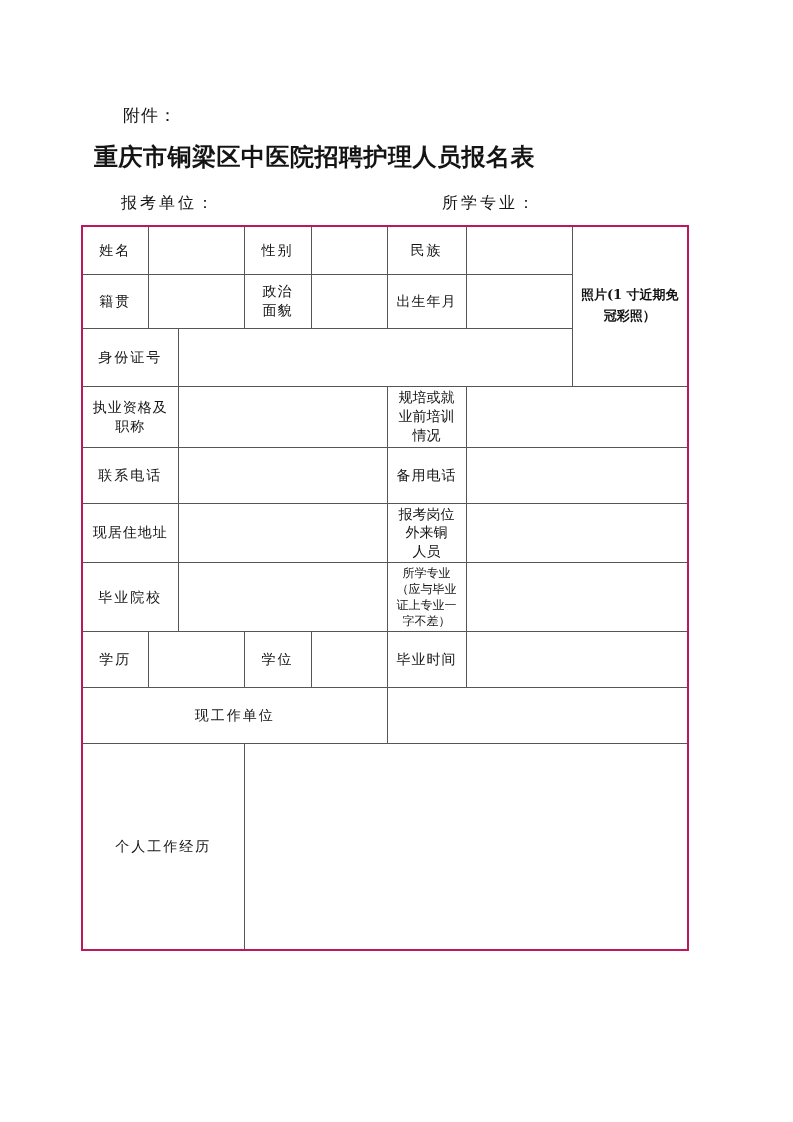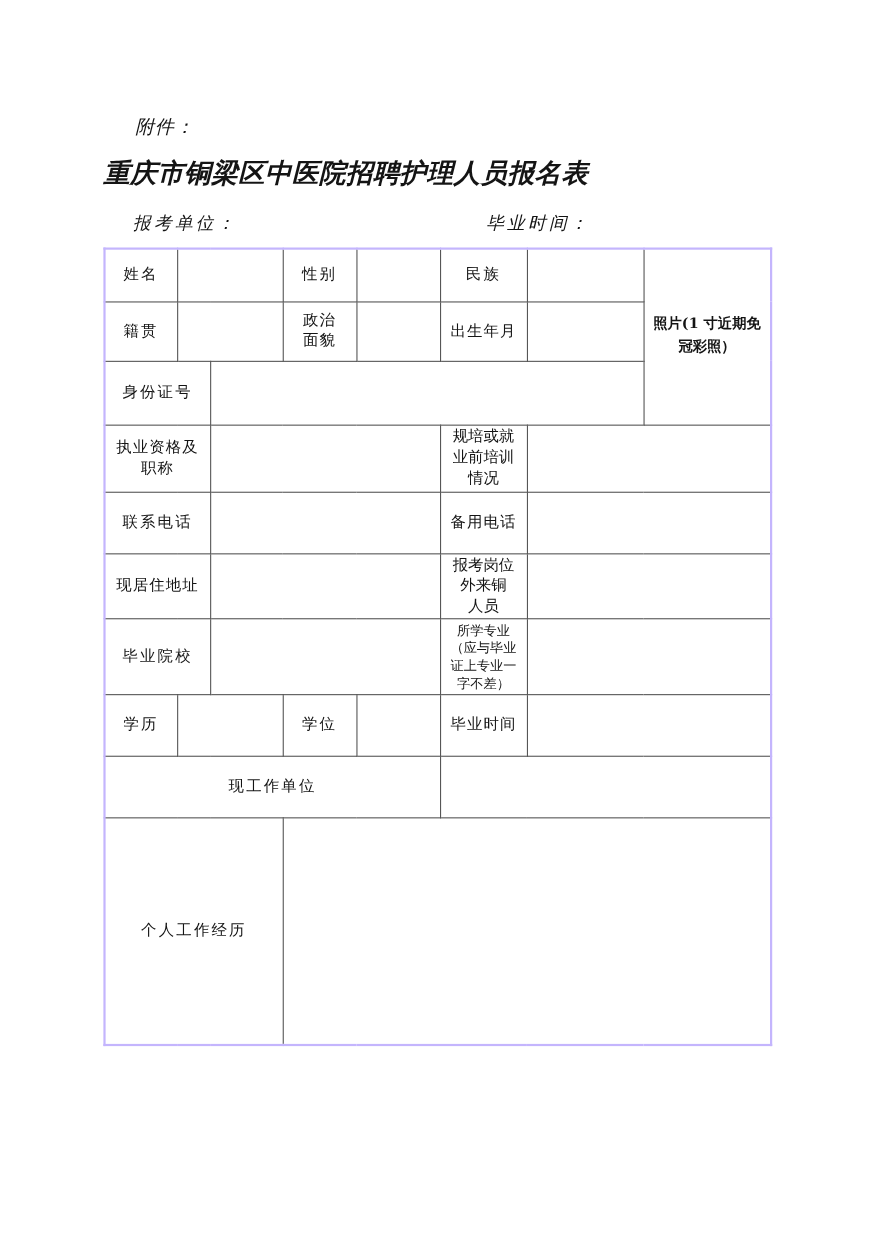--- a/index.html
+++ b/index.html
@@ -7,21 +7,21 @@
     padding: 0;
     background: #ffffff;
   }
   body {
     position: relative;
     width: 793px;
     height: 1122px;
     font-family: "DejaVu Serif", serif;
     color: #141414;
   }
-  .abs { position: absolute; font-style: italic; }
+  .abs { position: absolute; }
 
   #attachment {
     left: 123px; top: 104px;
     font-size: 17px;
     letter-spacing: 1px;
   }
   #doc-title {
     left: 94px; top: 141px; width: 606px;
     text-align: left;
     font-size: 24px;
@@ -35,25 +35,25 @@
     letter-spacing: 3px;
   }
   #apply-position {
     left: 442px; top: 193px;
     font-size: 16px;
     letter-spacing: 3px;
   }
 
   table#reg-table {
     position: absolute;
-    left: 94px; top: 225px;
+    left: 81px; top: 225px;
     width: 606px;
     border-collapse: collapse;
     table-layout: fixed;
-    border: 2px solid #c4b5fd;
+    border: 2px solid #be185d;
     padding-left: 28px;
   }
   #reg-table td {
     border: 1px solid #565656;
     padding: 1px 2px;
     text-align: center;
     vertical-align: middle;
     overflow: hidden;
   }
   td.lbl {
@@ -88,21 +88,21 @@
   tr.r8  { height: 56px; }
   tr.r9  { height: 56px; }
   tr.r10 { height: 206px; margin-left: 13px; }
 </style>
 </head>
 <body>
 
 <div class="abs" id="attachment">附件：</div>
 <div class="abs" id="doc-title">重庆市铜梁区中医院招聘护理人员报名表</div>
 <div class="abs" id="apply-unit">报考单位：</div>
-<div class="abs" id="apply-position">毕业时间：</div>
+<div class="abs" id="apply-position">所学专业：</div>
 
 <table id="reg-table">
   <colgroup>
     <col style="width:66px">
       <col style="width:30px">
       <col style="width:66px">
       <col style="width:67px">
     <col style="width:76px">
       <col style="width:79px">
       <col style="width:106px">

